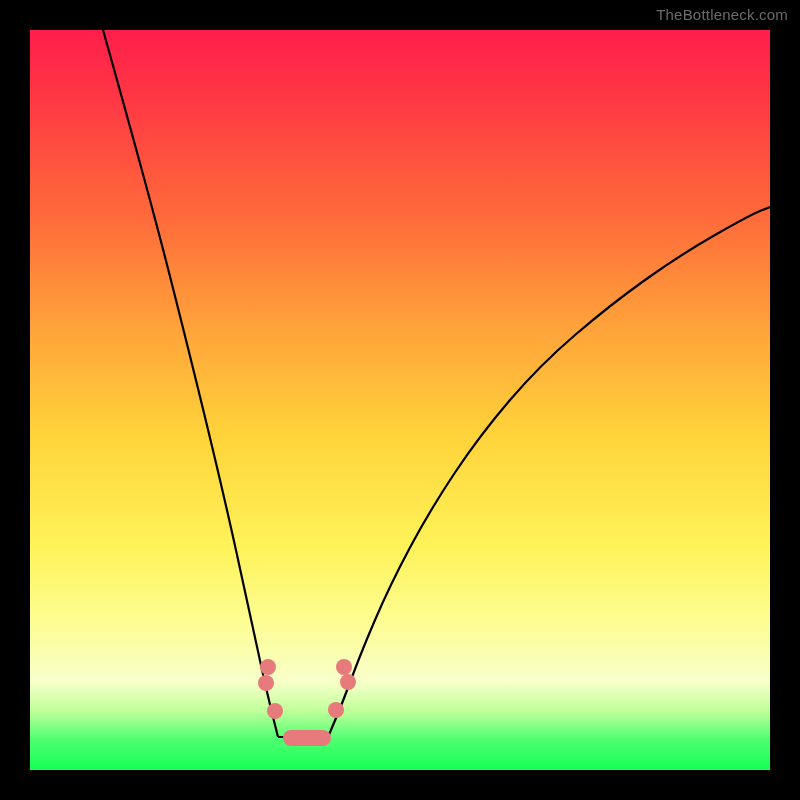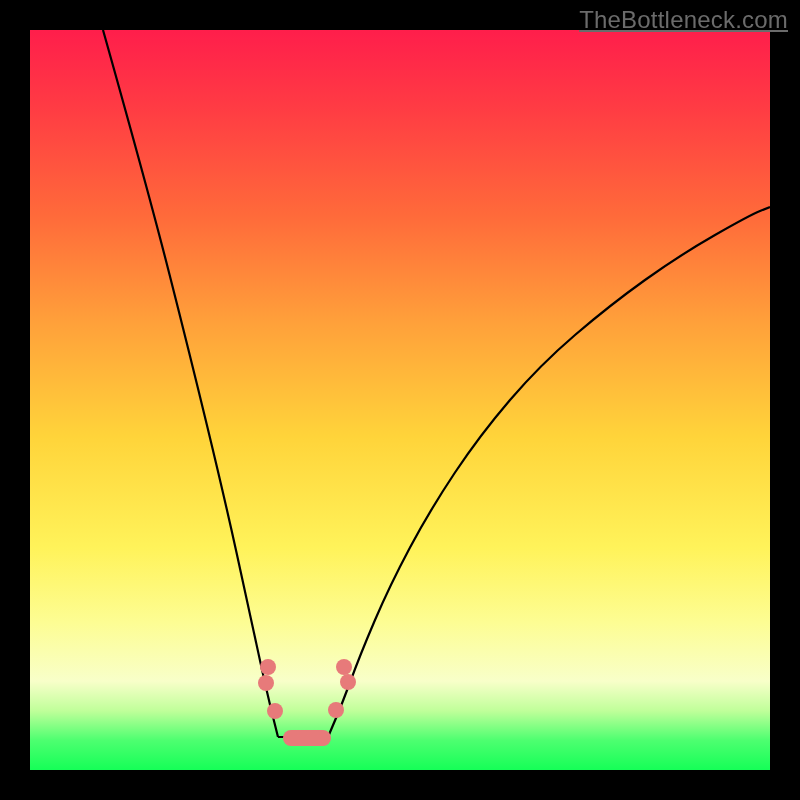--- a/index.html
+++ b/index.html
@@ -37,25 +37,24 @@
       #c0ff9a 92%,
       #4dff70 96%,
       #15ff57 100%
     );
   }
   .watermark {
     position: absolute;
     top: 6px;
     right: 12px;
     color: #6b6b6b;
-    font-size: 24px;
+    font-size: 15px;
     font-weight: 500;
     letter-spacing: 0.2px;
     z-index: 20;
-    text-decoration: underline;
   }
   svg.curves {
     position: absolute;
     left: 30px;
     top: 30px;
     width: 740px;
     height: 740px;
     z-index: 10;
   }
   .dot {

